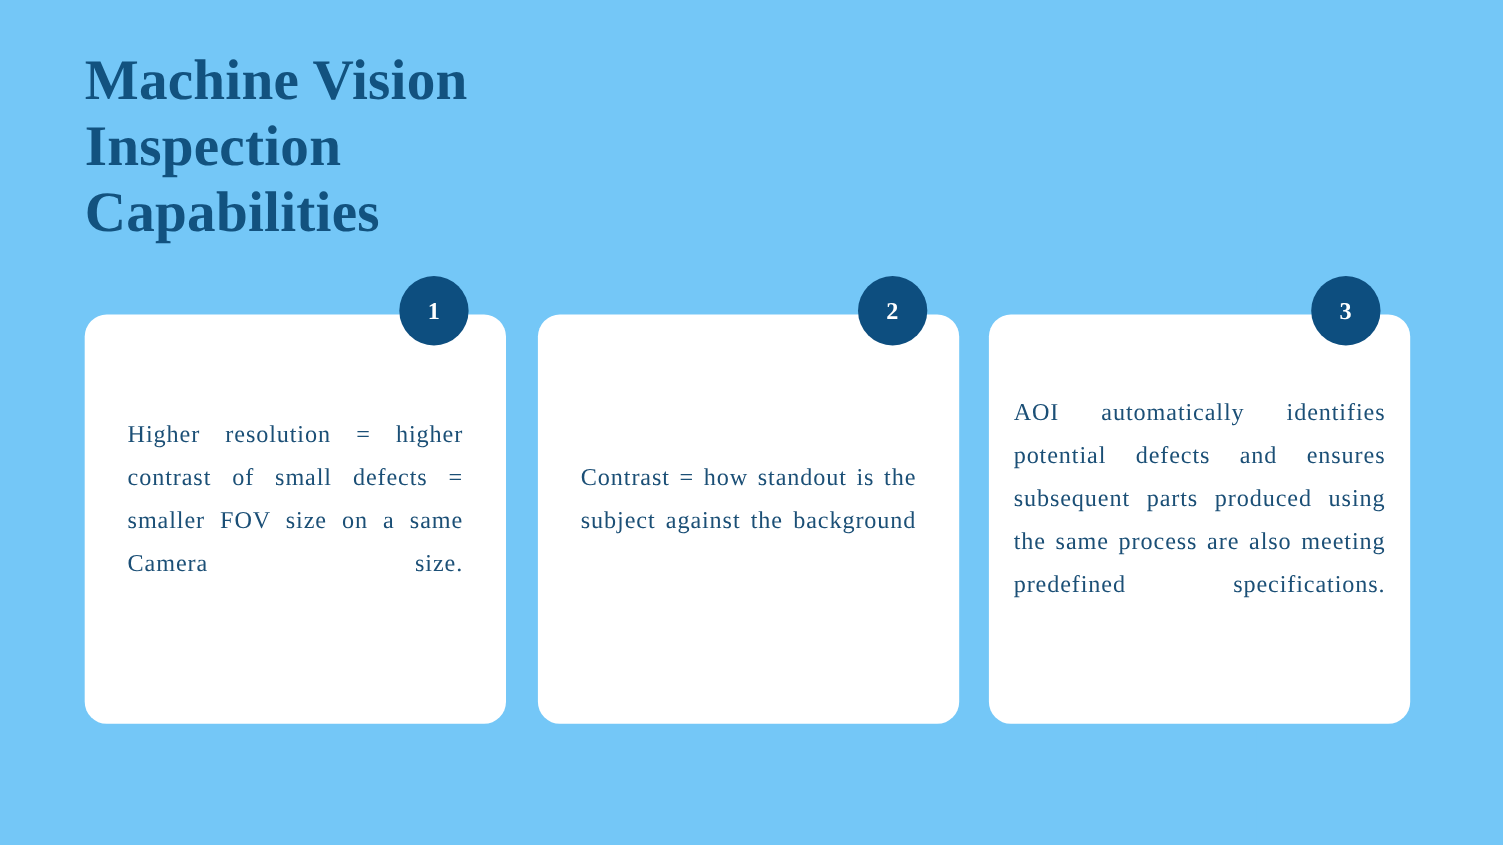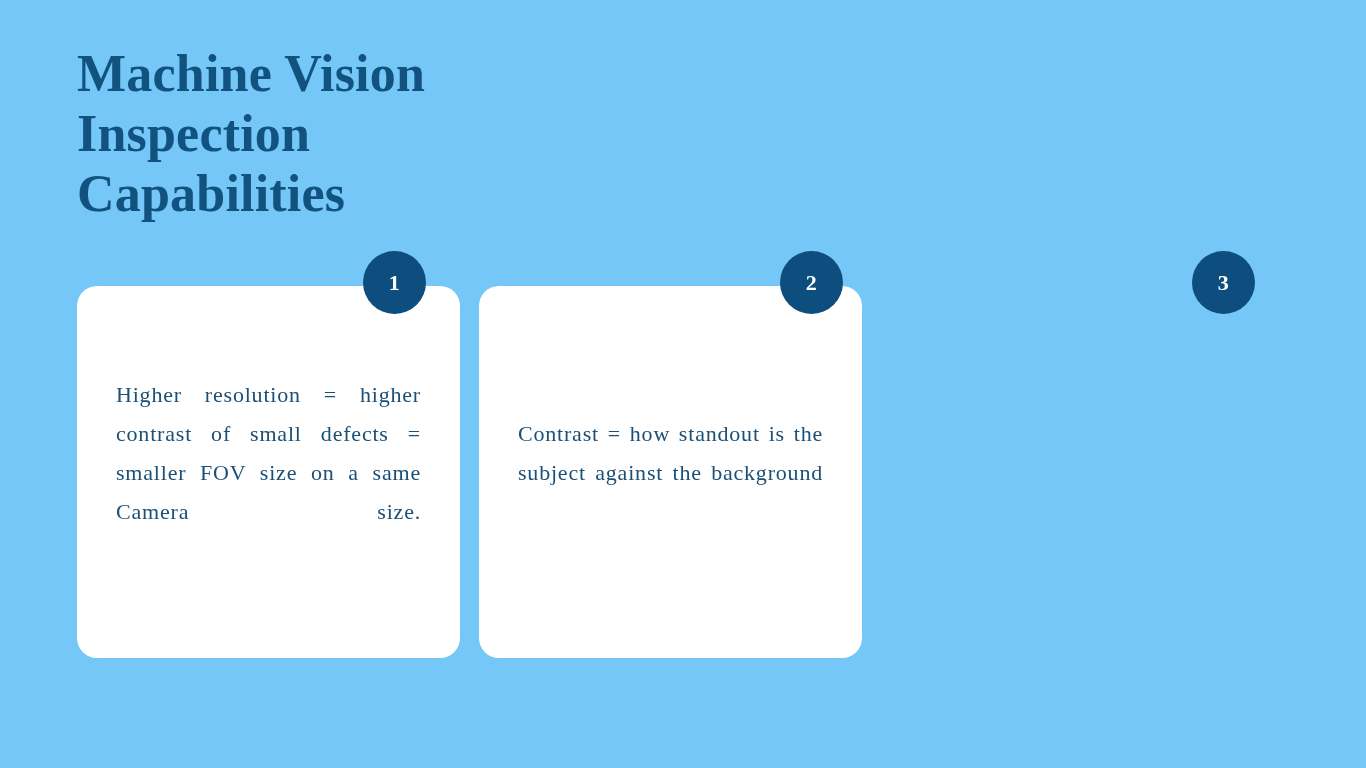--- a/index.html
+++ b/index.html
@@ -55,21 +55,21 @@
     height: 372px;
     background: #ffffff;
     border-radius: 20px;
     box-sizing: border-box;
     display: flex;
     align-items: center;
     justify-content: center;
   }
 
   .card-1 { left: 0px; }
-  .card-2 { left: 402px; }
+  .card-2 { left: 412px; }
   .card-3 { left: 822px; }
 
   .card-text {
     display: block;
     width: 305px;
     margin: 0;
     color: #1b4f76;
     font-family: "Liberation Serif", "DejaVu Serif", serif;
     font-size: 22px;
     line-height: 39px;
@@ -125,20 +125,23 @@
   <div class="cards">
 
     <div class="card card-1">
       <p class="card-text">Higher resolution = higher contrast of small defects = smaller FOV size on a same Camera size.</p>
     </div>
 
     <div class="card card-2">
       <p class="card-text">Contrast = how standout is the subject against the background</p>
     </div>
 
+    <div class="card card-3">
+      <p class="card-text">AOI automatically identifies potential defects and ensures subsequent parts produced using the same process are also meeting predefined specifications.</p>
+    </div>
 
   </div>
 
   <div class="badge badge-1">1</div>
 
   <div class="badge badge-2">2</div>
 
   <div class="badge badge-3">3</div>
 
 </div>

